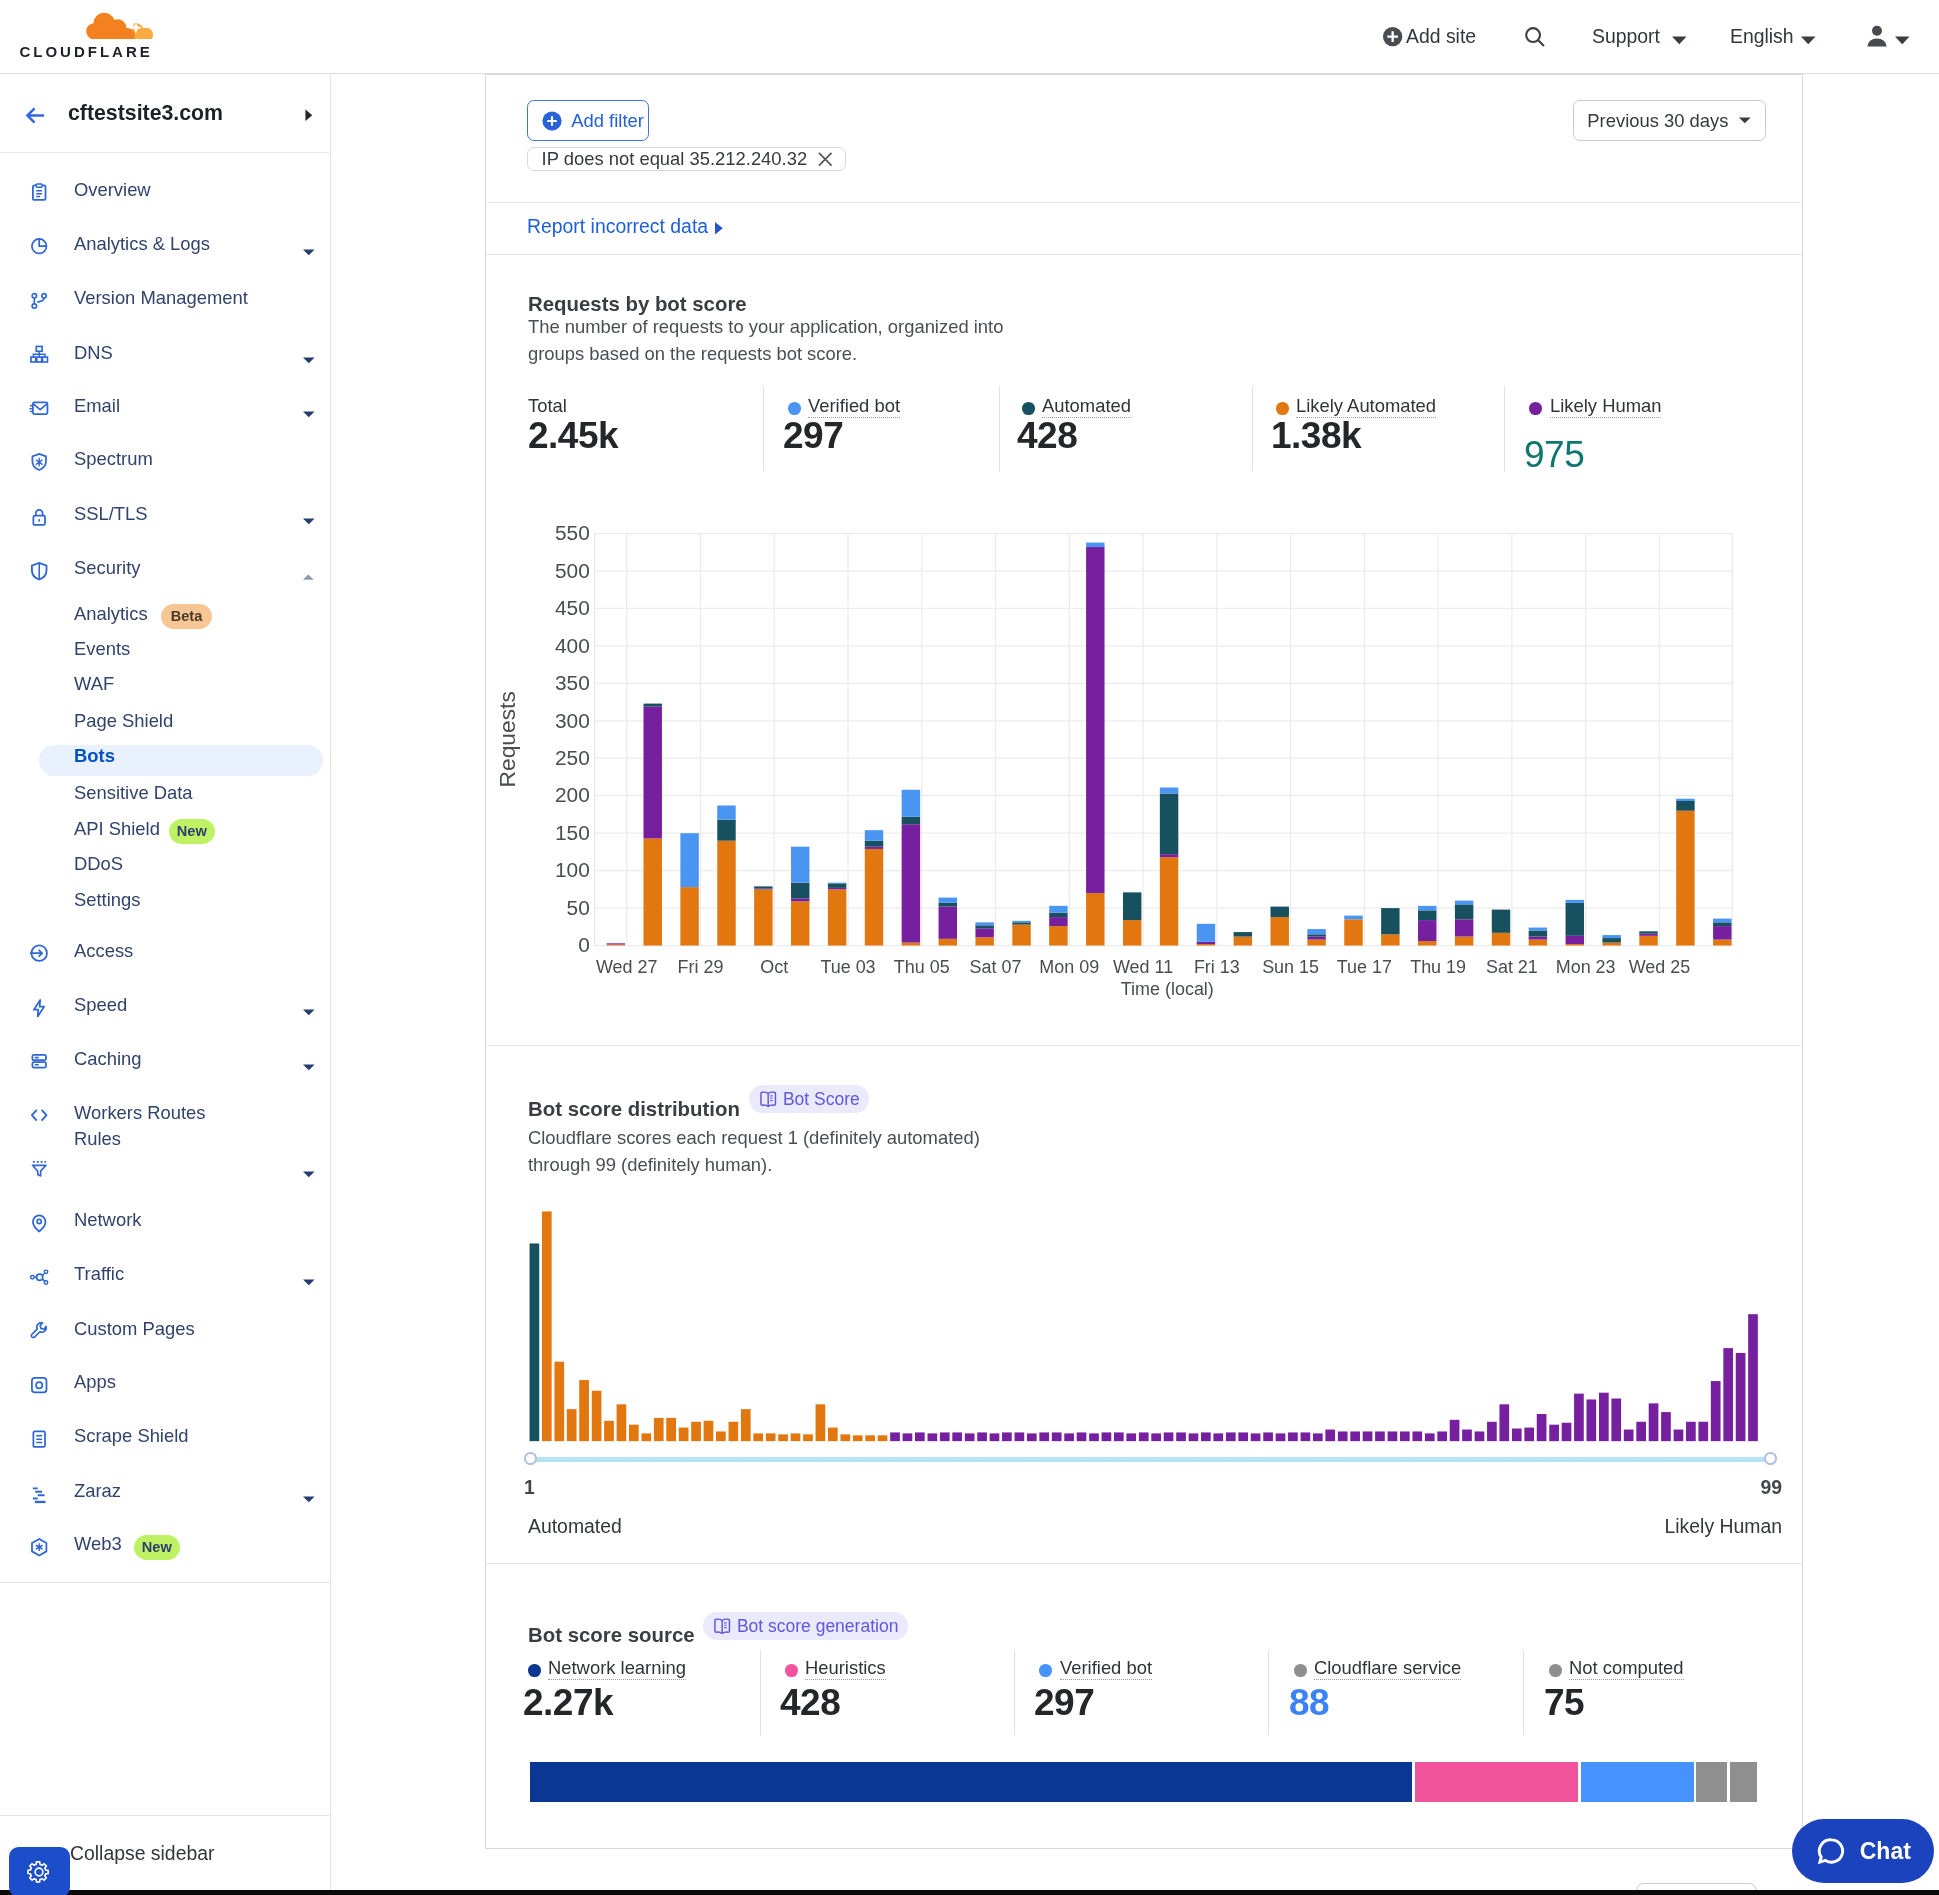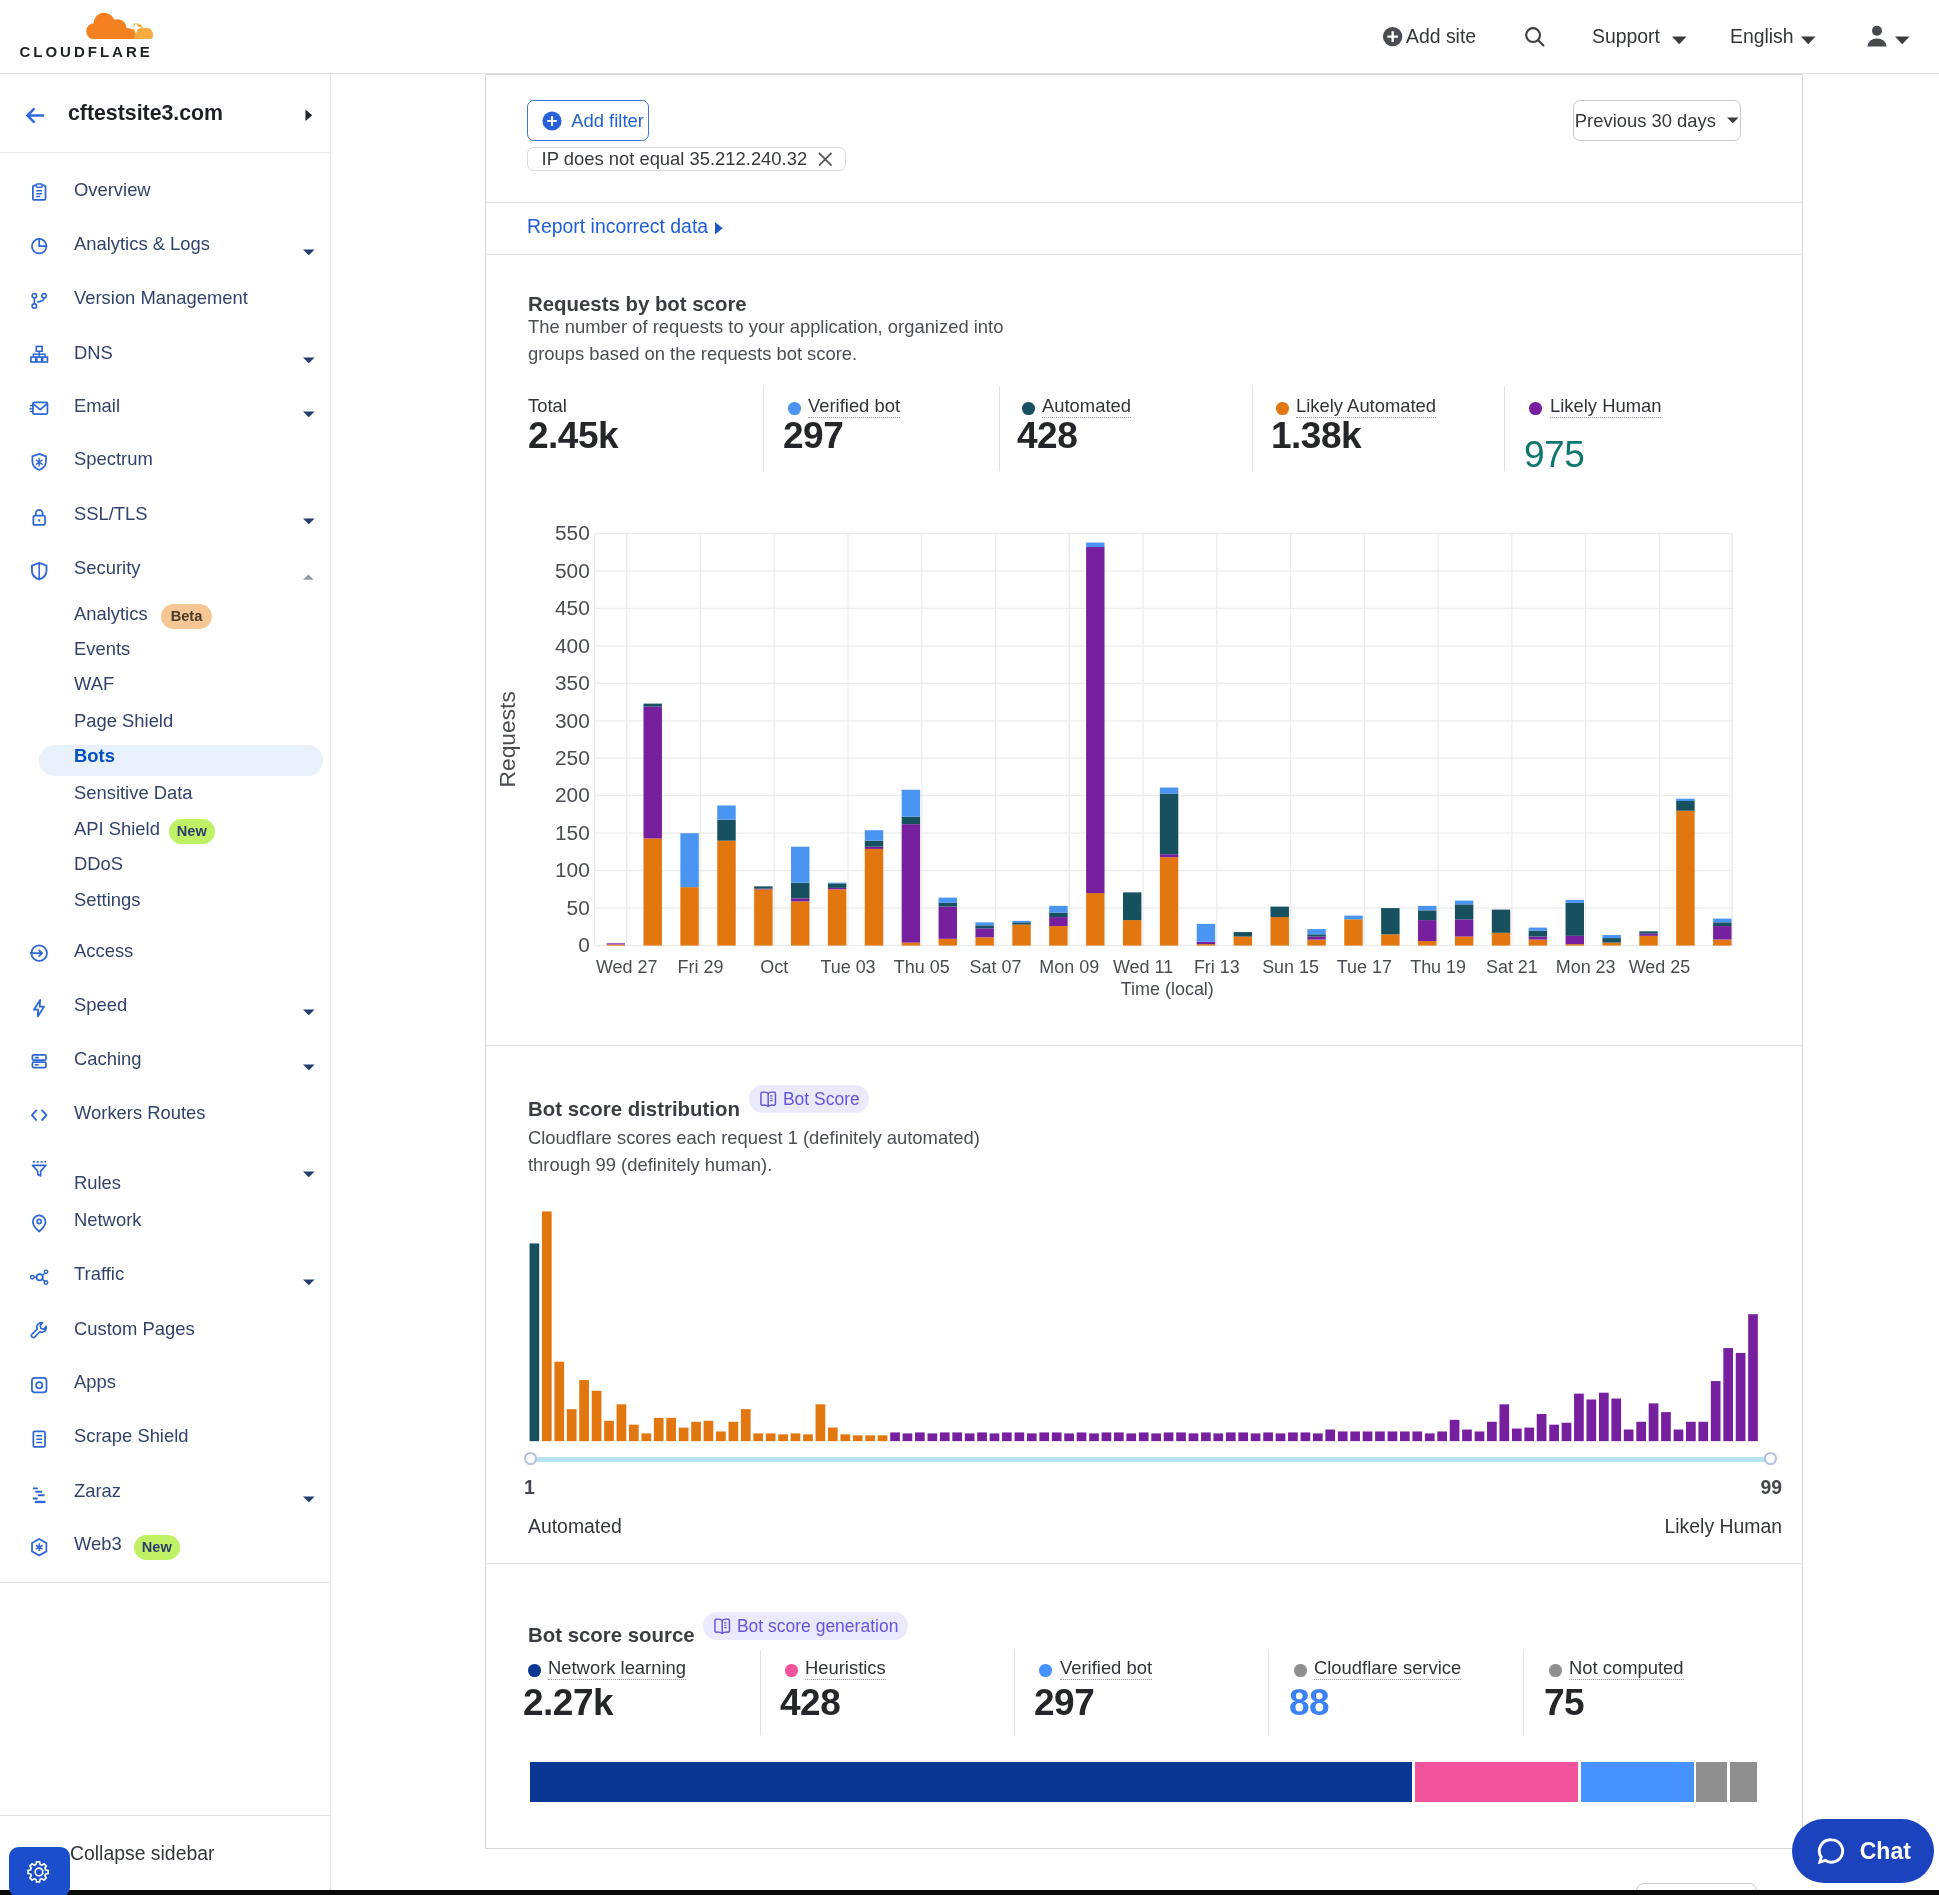--- a/index.html
+++ b/index.html
@@ -154,21 +154,21 @@
         <path d="M1 1.5l6 6 6-6z" fill="#243C6E"></path>
       </svg></div>
 <div style="position:absolute;left:29px;top:1105px"><svg width="20.4" height="20.4" viewBox="0 0 21 21">
         <path d="M8 5l-5 5.5L8 16M13 5l5 5.5L13 16" fill="none" stroke="#2E66D5" stroke-width="1.9" stroke-linejoin="round"></path>
       </svg></div>
 <div class="navlab" style="top:1102px">Workers Routes</div>
 <div style="position:absolute;left:29px;top:1159px"><svg width="20.4" height="20.4" viewBox="0 0 21 21">
         <path d="M3.5 6.5h14l-5.5 6v5l-3-1.5v-3.5z" fill="none" stroke="#2E66D5" stroke-width="1.7" stroke-linejoin="round"></path>
         <path d="M4 3h2M8 3h2M12 3h2M16 3h1.5" stroke="#2E66D5" stroke-width="1.7"></path>
       </svg></div>
-<div class="navlab" style="top:1172px">Rules</div>
+<div class="navlab" style="top:1128px">Rules</div>
 <div style="position:absolute;left:302px;top:1165px"><svg width="13.6" height="8.7" viewBox="0 0 14 9">
         <path d="M1 1.5l6 6 6-6z" fill="#243C6E"></path>
       </svg></div>
 <div style="position:absolute;left:29px;top:1213px"><svg width="20.4" height="20.4" viewBox="0 0 21 21">
         <path d="M10.5 19s6.5-5.2 6.5-10a6.5 6.5 0 10-13 0c0 4.8 6.5 10 6.5 10z" fill="none" stroke="#2E66D5" stroke-width="1.8"></path>
         <circle cx="10.5" cy="8.8" r="2.2" fill="none" stroke="#2E66D5" stroke-width="1.7"></circle>
       </svg></div>
 <div class="navlab" style="top:1209px">Network</div>
 <div style="position:absolute;left:29px;top:1267px"><svg width="20.4" height="20.4" viewBox="0 0 21 21">
         <circle cx="3.5" cy="10.5" r="1.8" fill="none" stroke="#2E66D5" stroke-width="1.5"></circle>
@@ -228,21 +228,21 @@
         <path d="M11.5 6.5v10M6.5 11.5h10" stroke="#fff" stroke-width="2.2"></path>
       </svg>
   <span style="font-size:18.4px;color:#2160D6">Add filter</span>
 </div>
 <div style="position:absolute;left:527px;top:147px;width:319px;height:24px;border:1px solid #D9D9D9;border-radius:6.8px;display:flex;align-items:center;padding-left:13.6px;gap:9.7px">
   <span style="font-size:18.4px;color:#36393F">IP does not equal 35.212.240.32</span>
   <svg width="16.5" height="16.5" viewBox="0 0 17 17">
         <path d="M2 2l13 13M15 2L2 15" stroke="#55585C" stroke-width="1.8"></path>
       </svg>
 </div>
-<div style="position:absolute;left:1573px;top:100px;width:168px;height:41px;border:1px solid #C9C9C9;border-radius:6.8px;display:flex;align-items:center;justify-content:center;gap:9.7px">
+<div style="position:absolute;left:1573px;top:100px;width:193px;height:41px;border:1px solid #C9C9C9;border-radius:6.8px;display:flex;align-items:center;justify-content:center;gap:9.7px">
   <span style="font-size:18.4px;color:#36393A">Previous 30 days</span>
   <svg width="13.6" height="8.7" viewBox="0 0 14 9">
         <path d="M1 1.5l6 6 6-6z" fill="#3A3D40"></path>
       </svg>
 </div>
 <div style="position:absolute;left:527px;top:215px;font-size:19.4px;color:#1E5ED9">Report incorrect data</div>
 <div style="position:absolute;left:714px;top:221px"><svg width="9.7" height="14.6" viewBox="0 0 10 15">
         <path d="M1 1l8 6.5-8 6.5z" fill="#2155C8"></path>
       </svg></div>
 

